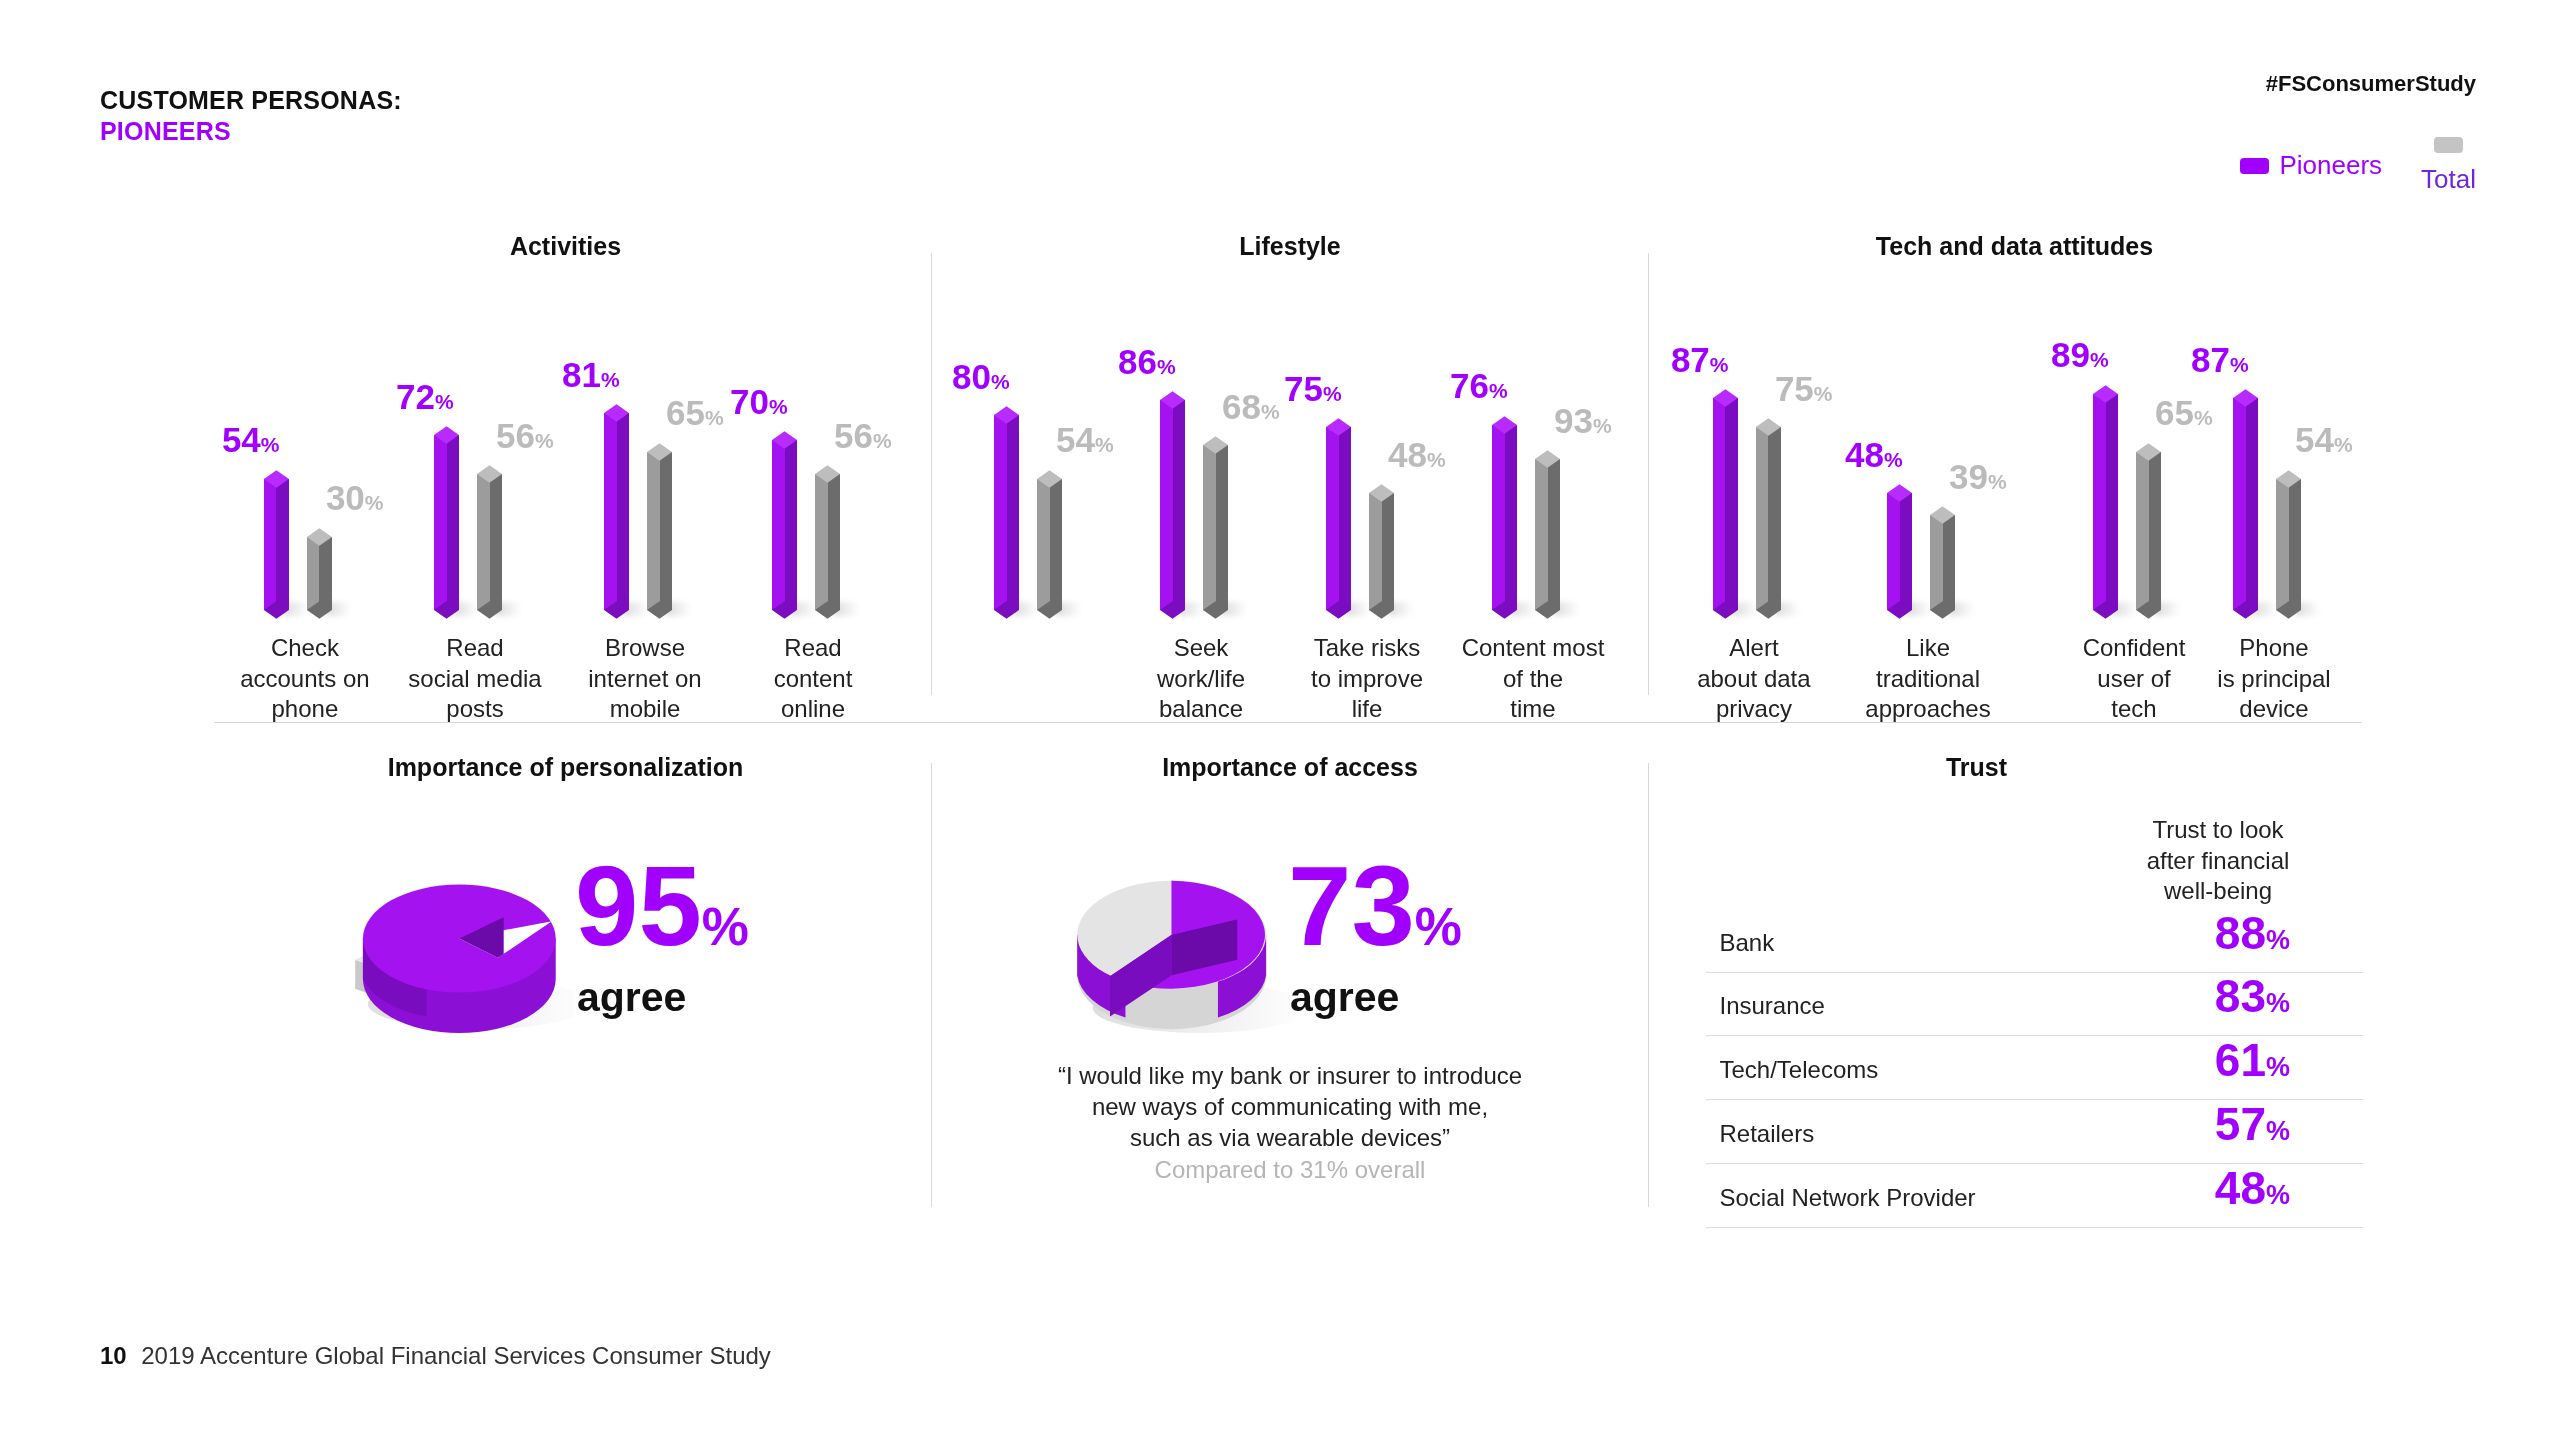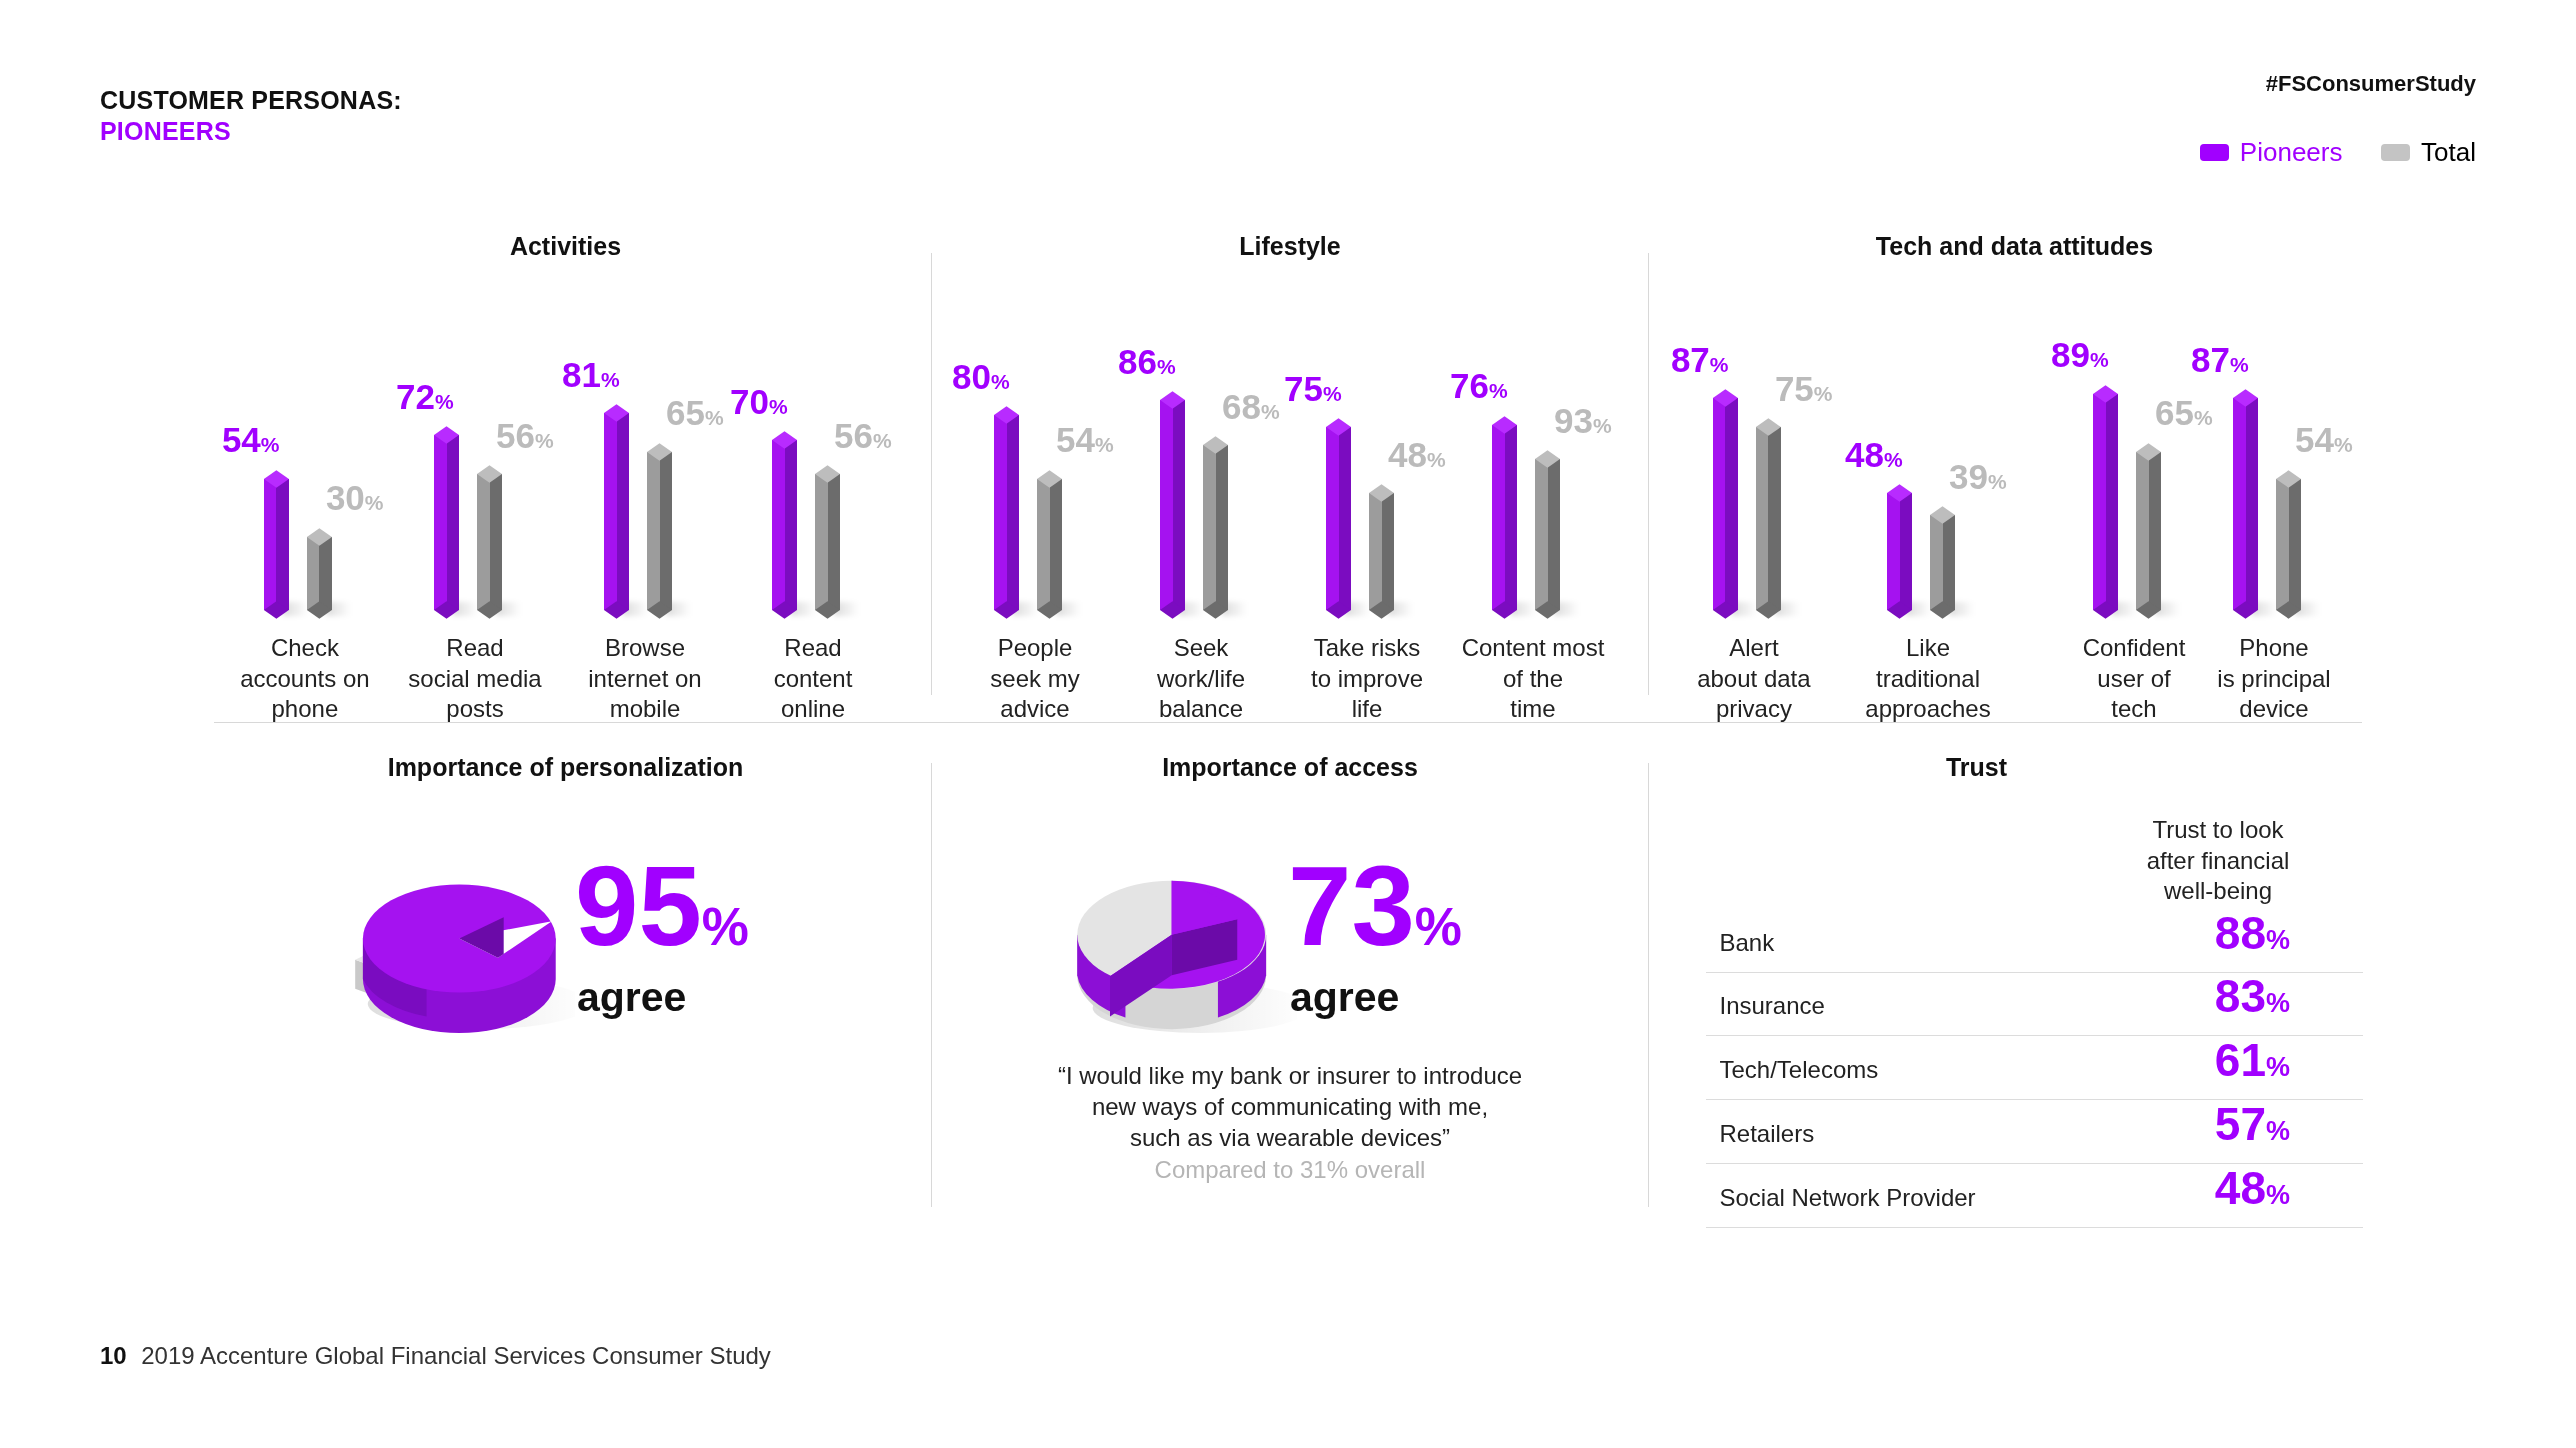--- a/index.html
+++ b/index.html
@@ -10,21 +10,21 @@
   #slide-title{position:absolute;left:100px;top:85px;font-weight:bold;font-size:25px;
     letter-spacing:0.2px;line-height:1.25;}
   #slide-title .l1{color:#111;display:block;}
   #slide-title .l2{color:#A100FF;display:block;}
   #hashtag{position:absolute;right:100px;top:71px;font-weight:bold;font-size:22px;color:#111;
     white-space:nowrap;}
   #legend{position:absolute;right:100px;top:137px;display:flex;align-items:center;gap:39px;}
   .lg{display:flex;align-items:center;gap:10.6px;font-size:26px;}
   .sw{width:29px;height:16.4px;border-radius:3.9px;display:block;}
   .lg.pio{color:#A100FF;} .lg.pio .sw{background:#A100FF;}
-  .lg.tot{color:#000000;} .lg.tot .sw{background:#c4c4c4;}
+  .lg.tot{color:#6d28d9;flex-direction:column;} .lg.tot .sw{background:#c4c4c4;}
 
   
   .vrule{position:absolute;width:1px;background:#d8d8d8;}
   .hrule{position:absolute;height:1px;background:#d8d8d8;}
 
   
   .panel{position:absolute;top:232px;height:493px;}
   .panel-title{position:absolute;top:0;left:0;width:100%;text-align:center;
     font-weight:bold;font-size:25px;color:#111;}
   .bars{position:absolute;left:0;top:50px;width:100%;height:442px;}
@@ -279,21 +279,20 @@
             <div class="foot">
               <i></i>
             </div>
             <div class="cap">
               <i></i>
             </div>
           </div>
           <div class="vlab p" style="left: 0px; bottom: 216px;"><span class="n">80</span><span class="pc">%</span></div>
           <div class="vlab g" style="left: 104px; bottom: 153px;"><span class="n">54</span><span class="pc">%</span></div>
         </div>
-        <div class="cat-label"><span>People</span><br><span>seek my</span><br><span>advice</span></div>
       </div>
       <div class="grp" style="left: 166px; width: 166px;">
         <div class="pair">
           <div class="col p" style="left: 42px; height: 210px;">
             <div class="shadow"></div>
             <div class="body">
               <div class="face-l"></div>
               <div class="face-r"></div>
             </div>
             <div class="foot">

